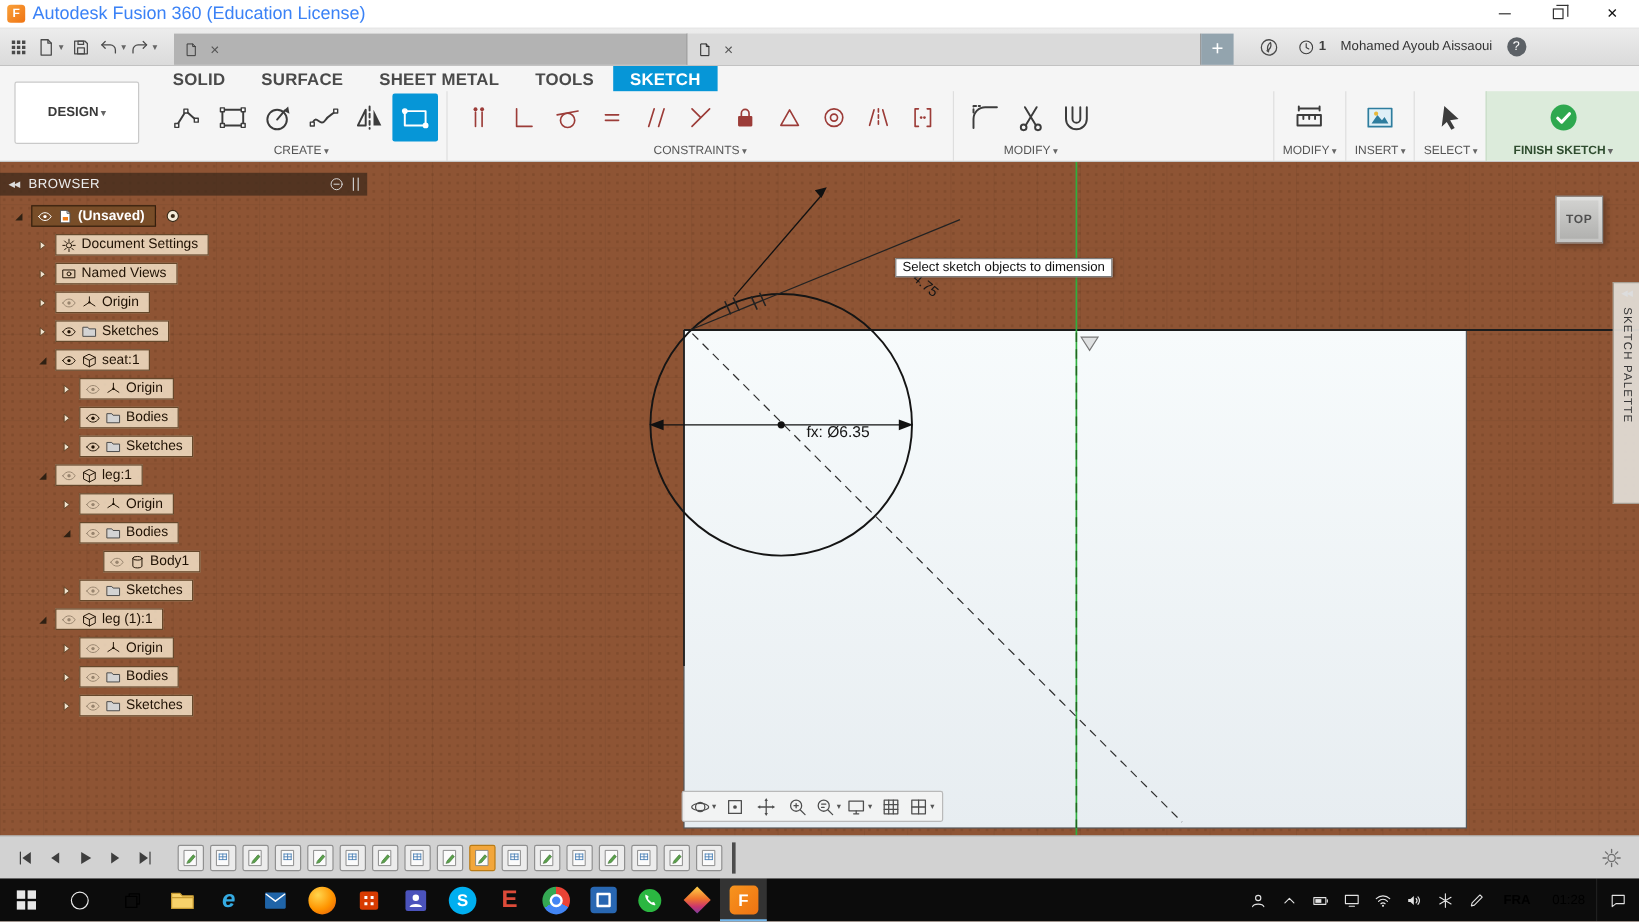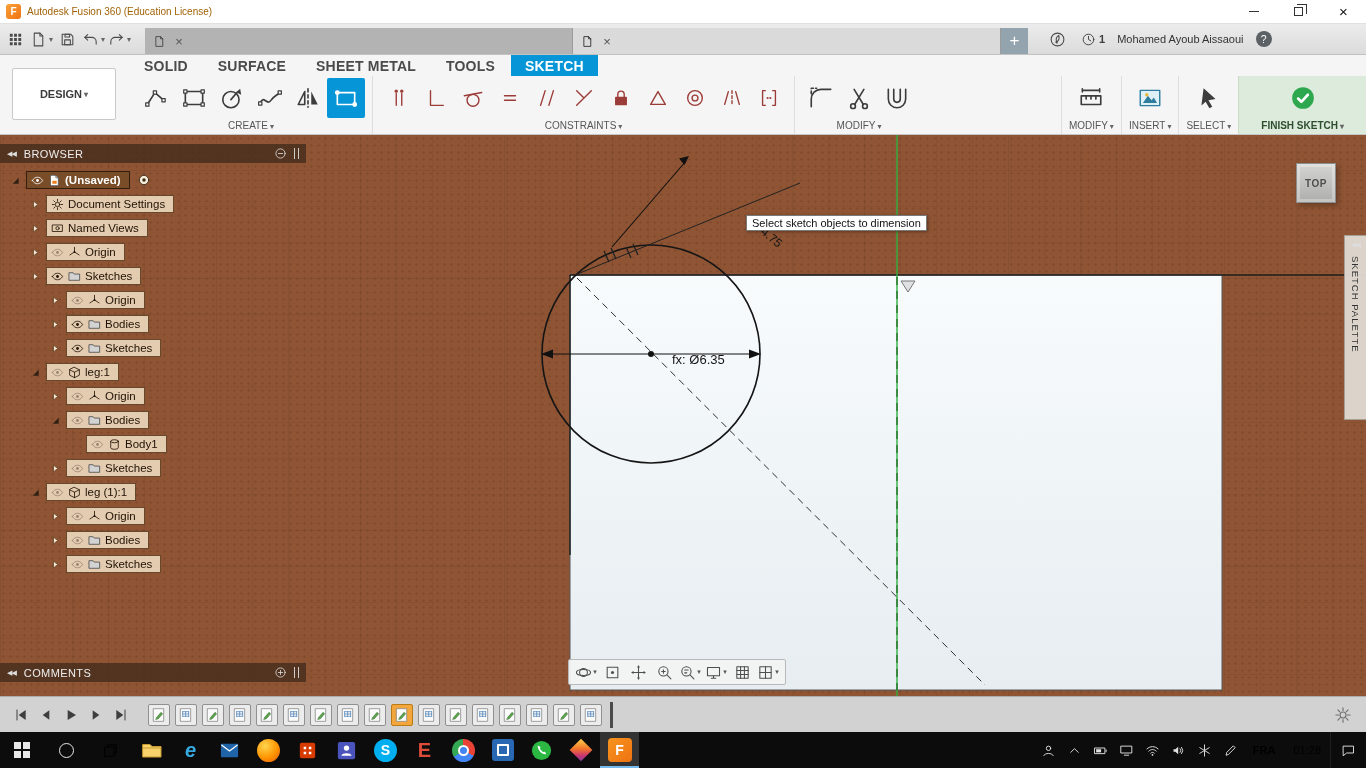--- a/index.html
+++ b/index.html
@@ -12,21 +12,21 @@
   
   svg.ic{display:block;flex:none}
   .ic :where(path,rect,circle,ellipse,line){fill:none;stroke:currentColor;stroke-width:1.5;stroke-linecap:round;stroke-linejoin:round}
   .ic .f{fill:currentColor;stroke:none}
   .ic .n{fill:#fff;stroke:currentColor;stroke-width:1.1}
 
   
   .titlebar{height:24px;background:#fff;border-bottom:1px solid #e0e0e0;display:flex;align-items:center;padding-left:6px;color:#222}
   .app-logo{width:15px;height:15px;border-radius:3px;background:linear-gradient(135deg,#f9a13b,#ef7312);color:#fff;display:flex;align-items:center;justify-content:center;font-size:10px;font-weight:bold;margin-right:6px}
   .app-logo::before{content:"F"}
-  .title-text{font-size:10px;color:#a16207}
+  .title-text{font-size:15px;color:#3b82f6}
   .win-controls{margin-left:auto;display:flex;height:100%}
   .wc{width:45px;height:100%;display:flex;align-items:center;justify-content:center;color:#222}
   .wc-min i{display:block;width:10px;height:0;border-bottom:1.5px solid #333}
   .wc-max i{display:block;width:9px;height:9px;border:1.2px solid #333;position:relative;background:#fff}
   .wc-max i::before{content:"";position:absolute;left:2px;top:-4px;width:9px;height:9px;border:1.2px solid #333;border-bottom:none;border-left:none}
   .wc-close{font-size:15px;color:#111}
 
   
   .appbar{height:31px;background:linear-gradient(#ececec,#dbdbdb);border-bottom:1px solid #c2c2c2;display:flex;align-items:stretch}
   .qat{display:flex;align-items:center;gap:3px;padding:0 4px}
@@ -556,20 +556,40 @@
                 <path d="M2.5 12C5.5 7.5 8.5 6 12 6s6.5 1.5 9.5 6c-3 4.5-6 6-9.5 6s-6.5-1.5-9.5-6z"></path>
                 <circle class="f" cx="12" cy="12" r="2.6"></circle>
               </svg>
             </span>
             <svg class="ic" width="13" height="13" viewBox="0 0 24 24">
               <path d="M2.5 5h7l2 2.5H21.5V19H2.5z" style="fill:#d3d3d3;stroke:#4a4a4a;stroke-width:1.5;stroke-linejoin:round"></path>
             </svg>
             <span class="chip-label">Sketches</span>
           </span>
   </div>
+        <div class="trow" style="padding-left:28px">
+    <span class="arrow-slot">
+            <svg class="ic" width="11" height="11" viewBox="0 0 24 24">
+              <path class="f" d="M19 6v13H6z"></path>
+            </svg>
+          </span>
+          <span class="chip">
+            <span class="eye-wrap">
+              <svg class="ic" width="13" height="13" viewBox="0 0 24 24">
+                <path d="M2.5 12C5.5 7.5 8.5 6 12 6s6.5 1.5 9.5 6c-3 4.5-6 6-9.5 6s-6.5-1.5-9.5-6z"></path>
+                <circle class="f" cx="12" cy="12" r="2.6"></circle>
+              </svg>
+            </span>
+            <svg class="ic" width="13" height="13" viewBox="0 0 24 24">
+              <path d="M12 2.5 21 7v10l-9 4.5L3 17V7z"></path>
+              <path d="M3 7l9 4.5L21 7M12 11.5v10" stroke-width="1.2"></path>
+            </svg>
+            <span class="chip-label">seat:1</span>
+          </span>
+  </div>
         <div class="trow" style="padding-left:48px">
     <span class="arrow-slot">
             <svg class="ic" width="11" height="11" viewBox="0 0 24 24">
               <path d="M8 5l9 7-9 7z" style="fill:#f0e3cf;stroke:#5d4226;stroke-width:1.6;stroke-linejoin:round"></path>
             </svg>
           </span>
           <span class="chip">
             <span class="eye-wrap eye-dim">
               <svg class="ic" width="13" height="13" viewBox="0 0 24 24">
                 <path d="M2.5 12C5.5 7.5 8.5 6 12 6s6.5 1.5 9.5 6c-3 4.5-6 6-9.5 6s-6.5-1.5-9.5-6z"></path>
@@ -788,33 +808,20 @@
               </svg>
             </span>
             <svg class="ic" width="13" height="13" viewBox="0 0 24 24">
               <path d="M2.5 5h7l2 2.5H21.5V19H2.5z" style="fill:#d3d3d3;stroke:#4a4a4a;stroke-width:1.5;stroke-linejoin:round"></path>
             </svg>
             <span class="chip-label">Sketches</span>
           </span>
   </div>
       </div>
 
-    <div class="panel-header comments-header">
-      <span class="collapse-ic">◀◀</span>
-      <span>COMMENTS</span>
-      <span class="ph-right">
-          <span id="chIcon">
-            <svg class="ic" width="13" height="13" viewBox="0 0 24 24">
-              <circle cx="12" cy="12" r="8.5"></circle>
-              <path d="M8 12h8M12 8v8"></path>
-            </svg>
-          </span>
-          <span class="grip"></span>
-        </span>
-    </div>
 
     <div class="nav-toolbar" id="navTb">
         <button class="nav-btn dd2">
           <svg class="ic" width="17" height="17" viewBox="0 0 24 24">
             <circle cx="12" cy="12" r="5.5"></circle>
             <ellipse cx="12" cy="12" rx="10" ry="4.2"></ellipse>
           </svg>
         </button>
         <button class="nav-btn">
           <svg class="ic" width="17" height="17" viewBox="0 0 24 24">

